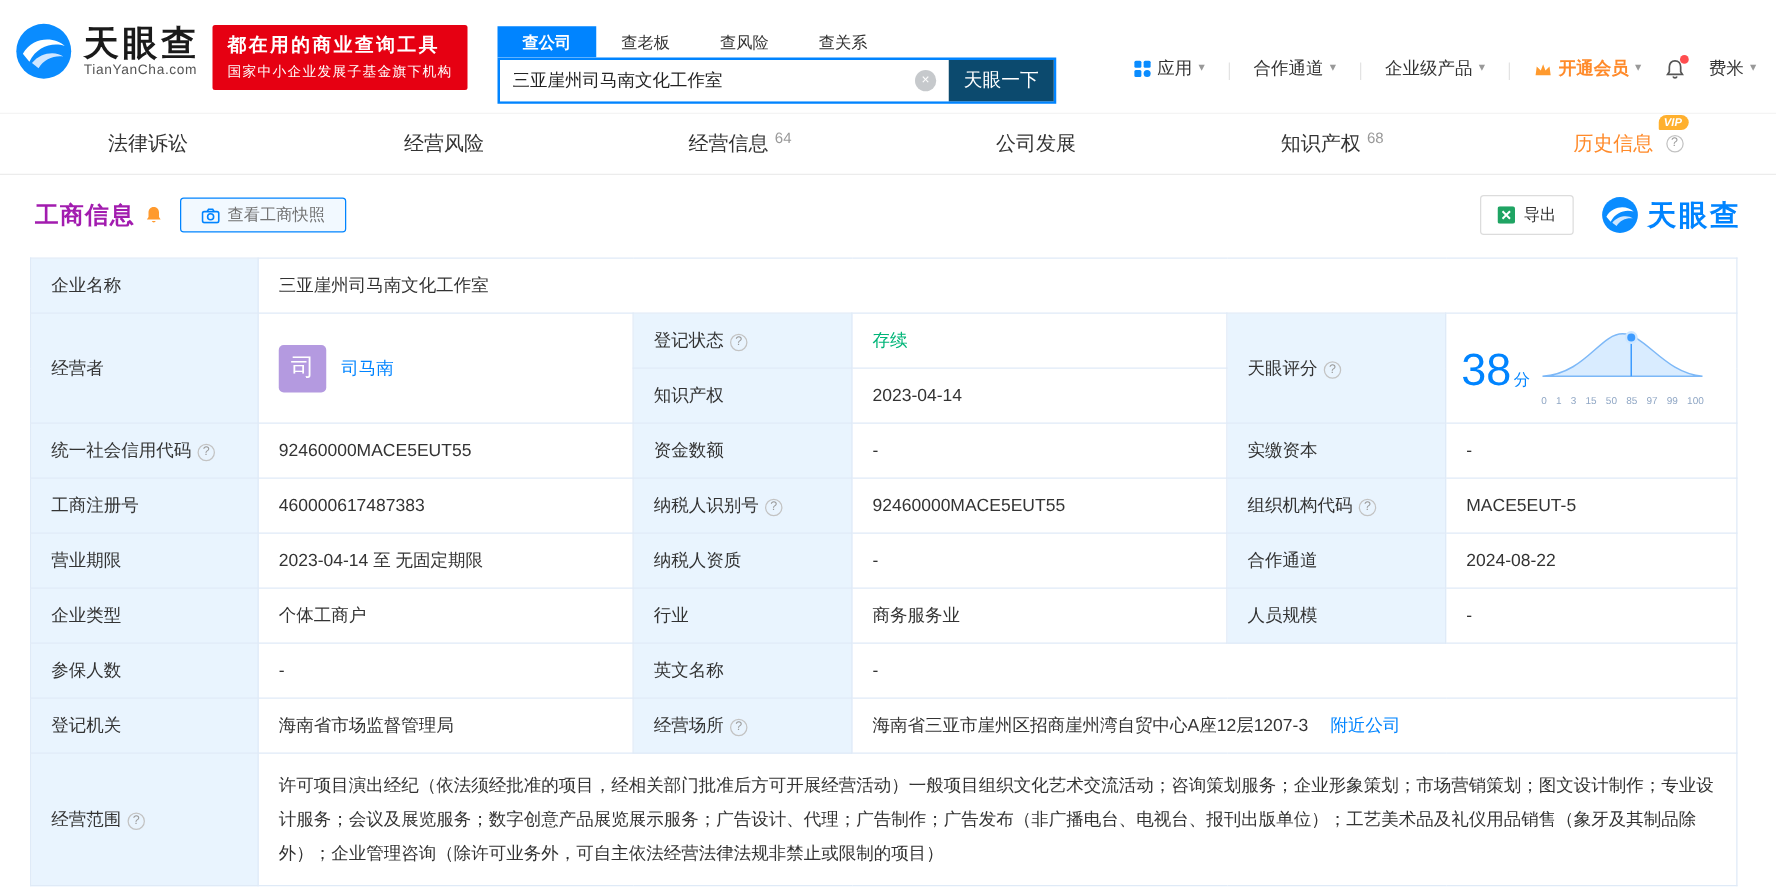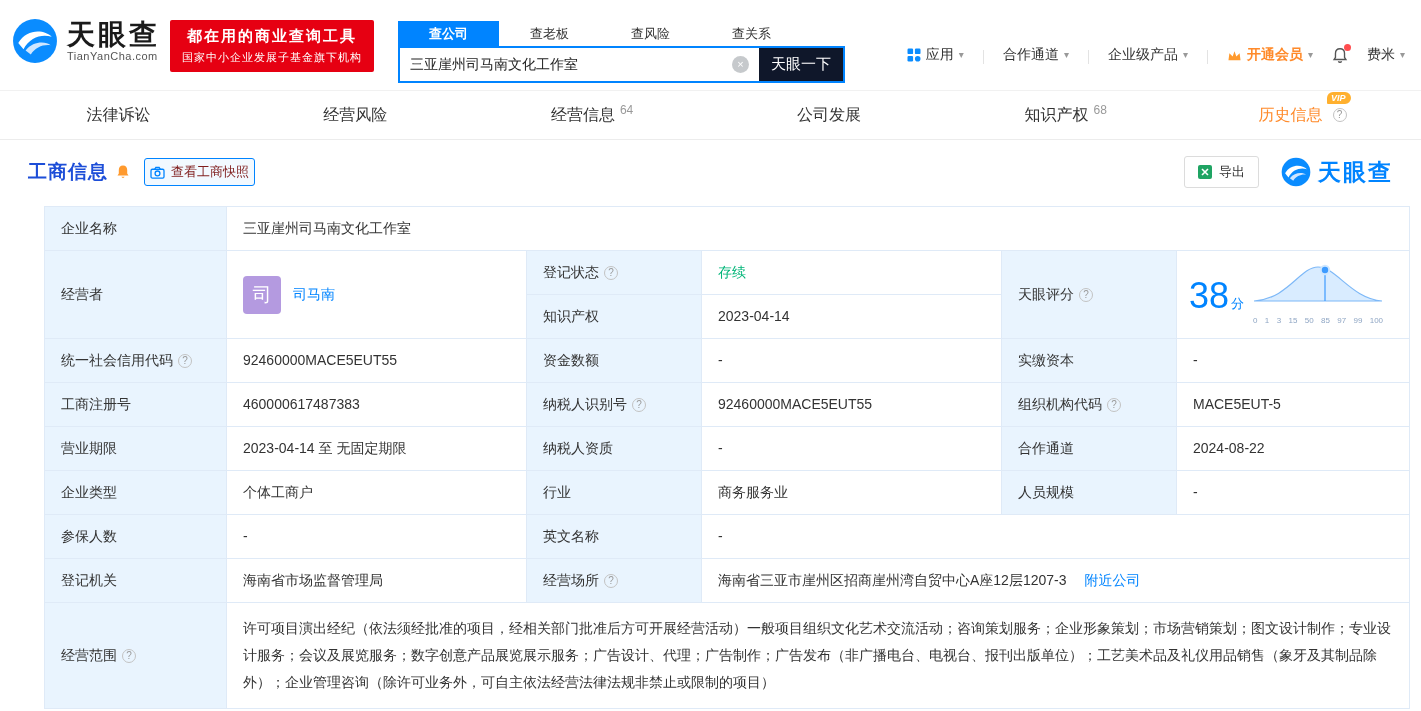--- a/index.html
+++ b/index.html
@@ -5,32 +5,32 @@
   *{margin:0;padding:0;box-sizing:border-box}
   html,body{width:1421px;height:711px;overflow:hidden;background:#fff;
     font-family:"Liberation Sans","DejaVu Sans",sans-serif;color:#333}
   a{text-decoration:none}
   
   .topbar{position:relative;height:90px;background:#fff}
   .logo{position:absolute;left:12px;top:18px;display:flex;align-items:center;gap:9px;cursor:pointer}
   .logo-cn{font-size:28px;font-weight:bold;color:#1a1a1a;letter-spacing:3px;line-height:30px}
   .logo-en{font-size:11px;color:#555;letter-spacing:.5px}
   .slogan{position:absolute;left:170px;top:20px;background:#e60012;color:#fff;
-    padding:7px 12px;text-align:center;border-radius:2px}
+    padding:7px 12px;text-align:left;border-radius:2px}
   .slogan .l1{font-size:15px;font-weight:bold;letter-spacing:2px}
   .slogan .l2{font-size:11px;margin-top:4px;letter-spacing:1px}
   .searchwrap{position:absolute;left:398px;top:21px;width:447px}
   .stabs{display:flex;height:25px;font-size:13px;align-items:stretch}
-  .stab{padding:0 31px;display:flex;align-items:center;cursor:pointer;color:#333}
+  .stab{padding:0 20px;display:flex;align-items:center;cursor:pointer;color:#333}
   .stab.active{background:#0084ff;color:#fff;font-weight:bold}
   .sbox{display:flex;height:37px;border:2px solid #0084ff;background:#fff;position:relative}
   .sbox input{flex:1;border:none;outline:none;padding:0 30px 0 10px;font-size:14px;color:#222;font-family:inherit}
   .clear-btn{position:absolute;right:94px;top:8px;width:17px;height:17px;border-radius:50%;
     background:#c6c9cc;color:#fff;font-size:11px;line-height:17px;text-align:center;cursor:pointer}
-  .sbtn{width:84px;background:#0f172a;color:#fff;border:none;font-size:15px;font-family:inherit;cursor:pointer}
+  .sbtn{width:84px;background:#0c4a6e;color:#fff;border:none;font-size:15px;font-family:inherit;cursor:pointer}
   .topnav{position:absolute;right:16px;top:46px;display:flex;align-items:flex-end;font-size:14px;color:#333;gap:19px;white-space:nowrap}
   .nav-item{display:flex;align-items:center;gap:5px;cursor:pointer}
   .nav-item.orange{color:#ff8a2a;font-weight:bold}
   .caret{font-size:10px;color:#999;line-height:1}
   .sep{width:1px;height:14px;background:#e3e3e3}
   .bell-wrap{position:relative;cursor:pointer;display:flex;align-items:center}
   .red-dot{position:absolute;top:-3px;right:-3px;width:7px;height:7px;border-radius:50%;background:#ff4d4f}
   
   .tabbar{display:flex;height:50px;border-top:1px solid #f1f1f1;border-bottom:1px solid #ececec}
   .tab{flex:1;display:flex;align-items:center;justify-content:center;gap:5px;font-size:16px;color:#333;cursor:pointer}
@@ -39,31 +39,31 @@
   .tab.active .cnt{color:#0084ff}
   .tab.orange{color:#ff8a2a}
   .twrap{position:relative;display:inline-block}
   .viptag{position:absolute;top:-13px;right:-28px;background:#ffb02e;color:#fff;
     font-size:9px;font-style:italic;font-weight:bold;padding:1px 5px 1px 4px;border-radius:6px 6px 6px 1px}
   .q{display:inline-block;width:14px;height:14px;border:1px solid #c3c3c3;border-radius:50%;
     color:#9a9a9a;font-size:10px;line-height:12px;text-align:center;margin-left:5px;vertical-align:1px;font-weight:normal}
   .q::after{content:"?"}
   
   .sechead{display:flex;align-items:center;padding:0 28px;height:64px}
-  .sec-title{font-size:19px;font-weight:bold;color:#1d4ed8;letter-spacing:1px}
+  .sec-title{font-size:19px;font-weight:bold;color:#a21caf;letter-spacing:1px}
   .sec-bell{margin-left:8px;display:flex;align-items:center;cursor:pointer}
   .snapshot{margin-left:14px;display:flex;align-items:center;gap:6px;border:1px solid #0084ff;
-    color:#7f1d1d;background:#f2f9ff;font-size:13px;padding:4px 5px;border-radius:3px;cursor:pointer}
+    color:#737373;background:#f2f9ff;font-size:13px;padding:4px 16px;border-radius:3px;cursor:pointer}
   .spacer{flex:1}
   .export{display:flex;align-items:center;gap:7px;border:1px solid #dcdcdc;background:#fff;
     padding:6px 13px;border-radius:3px;font-size:13px;color:#333;cursor:pointer}
   .wmark{display:flex;align-items:center;gap:7px;margin-left:22px}
   .wmark-t{font-size:23px;font-weight:bold;color:#0084ff;letter-spacing:2px}
   
-  .info-table{width:1365px;margin:2px 44px 0;border-collapse:collapse;font-size:14px;table-layout:fixed}
+  .info-table{width:1365px;margin:2px 24px 0;border-collapse:collapse;font-size:14px;table-layout:fixed}
   .info-table td{border:1px solid #dfeaf7;padding:11px 16px;vertical-align:middle;line-height:21px;color:#333;word-break:break-all}
   td.lbl{background:#e9f4fe;color:#333}
   td.scope{line-height:27px;padding:12px 16px}
   .link{color:#0084ff;cursor:pointer}
   .green{color:#00b578}
   .opwrap{display:flex;align-items:center;gap:12px}
   .avatar{width:38px;height:38px;background:#b49ae0;color:#fff;border-radius:4px;
     font-size:19px;display:flex;align-items:center;justify-content:center;cursor:pointer}
   .score-cell{padding:6px 8px 4px 12px !important}
   .scorewrap{display:flex;align-items:center;gap:8px}

